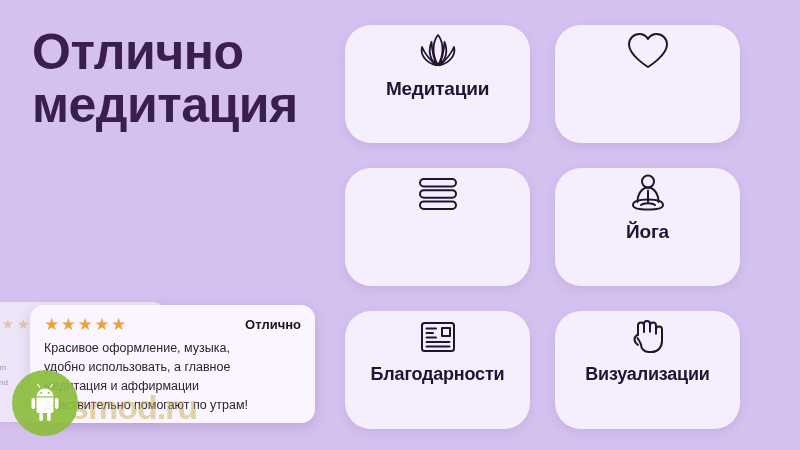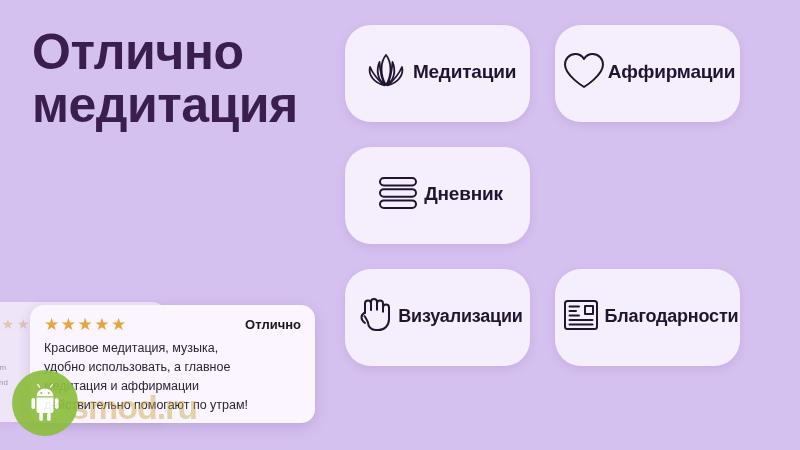--- a/index.html
+++ b/index.html
@@ -17,26 +17,26 @@
     color:#3a1e4d;
     font-size:50px;line-height:1.06;font-weight:bold;
     letter-spacing:-0.5px;
   }
   .headline .l{display:block;white-space:nowrap;}
 
   
   .grid{position:absolute;left:345px;top:25px;width:396px;}
   .row{display:flex;gap:25px;margin-bottom:25px;}
   .card{
-    width:185px;height:97px;
+    width:185px;height:118px;
     background:#f5eefd;
     border-radius:26px;
     box-shadow:0 3px 10px rgba(90,60,130,.13);
-    display:flex;flex-direction:row;
-    align-items:center;justify-content:center;
+    display:flex;flex-direction:column;
+    align-items:center;
     box-sizing:border-box;padding-bottom:4px;
   }
   .card .ico{height:52px;display:flex;align-items:center;justify-content:center;margin-bottom:2px;}
   .card .lbl{
     color:#211431;font-size:19px;font-weight:bold;
     letter-spacing:-0.2px;line-height:1;
   }
   .card.small .lbl{font-size:18px;}
 
   
@@ -100,87 +100,99 @@
         </div>
         <div class="lbl">Медитации</div>
       </div>
 
       <div class="card">
         <div class="ico">
           <svg width="48" height="44" viewBox="0 0 48 44" fill="none" stroke="#211431" stroke-width="2" stroke-linecap="round" stroke-linejoin="round">
             <path d="M24 38 C24 38 5 26.5 5 15.5 C5 9.5 9.8 5 15.4 5 C19.3 5 22.3 7.2 24 10 C25.7 7.2 28.7 5 32.6 5 C38.2 5 43 9.5 43 15.5 C43 26.5 24 38 24 38 Z"></path>
           </svg>
         </div>
-        <div class="lbl">Аффирмации</div>
       </div>
     </div>
 
     <div class="row">
       <div class="card">
         <div class="ico">
           <svg width="52" height="42" viewBox="0 0 52 42" fill="none" stroke="#211431" stroke-width="2" stroke-linecap="round" stroke-linejoin="round">
             <rect x="8" y="6" width="36" height="7.5" rx="3.75"></rect>
             <rect x="8" y="17.2" width="36" height="7.5" rx="3.75"></rect>
             <rect x="8" y="28.4" width="36" height="7.5" rx="3.75"></rect>
           </svg>
         </div>
-        <div class="lbl">Дневник</div>
-      </div>
-
+      </div>
+
+      <div class="card">
+        <div class="ico">
+          <svg width="48" height="44" viewBox="0 0 48 44" fill="none" stroke="#211431" stroke-width="2" stroke-linecap="round" stroke-linejoin="round">
+            <circle cx="24" cy="9.5" r="6"></circle>
+            <path d="M18 18 C15 21 13.5 26 13.5 30"></path>
+            <path d="M30 18 C33 21 34.5 26 34.5 30"></path>
+            <path d="M18.5 17.5 C20 16.2 22 15.6 24 15.6 C26 15.6 28 16.2 29.5 17.5"></path>
+            <path d="M24 18.5 L24 30"></path>
+            <path d="M9 33 C9 29.5 15 27.5 24 27.5 C33 27.5 39 29.5 39 33 C39 36 33 37.5 24 37.5 C15 37.5 9 36 9 33 Z"></path>
+            <path d="M17 33 C19.5 30.5 28.5 30.5 31 33"></path>
+          </svg>
+        </div>
+        <div class="lbl">Йога</div>
+      </div>
     </div>
 
     <div class="row">
-      <div class="card small">
-        <div class="ico">
-          <svg width="46" height="44" viewBox="0 0 46 44" fill="none" stroke="#211431" stroke-width="2" stroke-linecap="round" stroke-linejoin="round">
-            <path d="M13 20 L13 10.5 C13 8.8 14.3 7.5 16 7.5 C17.7 7.5 19 8.8 19 10.5 L19 17"></path>
-            <path d="M19 16.5 L19 9 C19 7.3 20.3 6 22 6 C23.7 6 25 7.3 25 9 L25 16.5"></path>
-            <path d="M25 16.5 L25 10.5 C25 8.8 26.3 7.5 28 7.5 C29.7 7.5 31 8.8 31 10.5 L31 18.5"></path>
-            <path d="M31 18.5 L31 14.5 C31 12.8 32.3 11.5 34 11.5 C35.7 11.5 37 12.8 37 14.5 L37 26 C37 32.5 32.5 37 26.5 37 L24 37 C19 37 16 33.5 16 29.5"></path>
-            <path d="M13 19.5 C11 20.5 9.5 22 9.5 24.5 C9.5 27 11 28.5 13 30"></path>
-            <path d="M16 29.5 C15 27 13.5 24.5 12.5 23"></path>
-          </svg>
-        </div>
-        <div class="lbl">Визуализации</div>
-      </div>
-
       <div class="card small">
         <div class="ico">
           <svg width="48" height="42" viewBox="0 0 48 42" fill="none" stroke="#211431" stroke-width="2" stroke-linecap="round" stroke-linejoin="round">
             <rect x="8" y="7" width="32" height="28" rx="2.5"></rect>
             <rect x="28" y="12" width="8" height="8"></rect>
             <path d="M12.5 12.5 L22 12.5"></path>
             <path d="M12.5 17 L19 17"></path>
             <path d="M12.5 21.5 L22 21.5"></path>
             <path d="M12.5 26 L35.5 26"></path>
             <path d="M12.5 30.5 L35.5 30.5"></path>
           </svg>
         </div>
         <div class="lbl">Благодарности</div>
       </div>
+
+      <div class="card small">
+        <div class="ico">
+          <svg width="46" height="44" viewBox="0 0 46 44" fill="none" stroke="#211431" stroke-width="2" stroke-linecap="round" stroke-linejoin="round">
+            <path d="M13 20 L13 10.5 C13 8.8 14.3 7.5 16 7.5 C17.7 7.5 19 8.8 19 10.5 L19 17"></path>
+            <path d="M19 16.5 L19 9 C19 7.3 20.3 6 22 6 C23.7 6 25 7.3 25 9 L25 16.5"></path>
+            <path d="M25 16.5 L25 10.5 C25 8.8 26.3 7.5 28 7.5 C29.7 7.5 31 8.8 31 10.5 L31 18.5"></path>
+            <path d="M31 18.5 L31 14.5 C31 12.8 32.3 11.5 34 11.5 C35.7 11.5 37 12.8 37 14.5 L37 26 C37 32.5 32.5 37 26.5 37 L24 37 C19 37 16 33.5 16 29.5"></path>
+            <path d="M13 19.5 C11 20.5 9.5 22 9.5 24.5 C9.5 27 11 28.5 13 30"></path>
+            <path d="M16 29.5 C15 27 13.5 24.5 12.5 23"></path>
+          </svg>
+        </div>
+        <div class="lbl">Визуализации</div>
+      </div>
     </div>
 
   </div>
 
   <div class="review-back">
     <div class="bstars">★★★</div>
     <div class="btxt">
       <div>app m</div>
       <div>elf and</div>
       <div>sleb</div>
     </div>
   </div>
 
   <div class="review">
     <div class="rev-head">
       <div class="stars">★★★★★</div>
       <div class="verdict">Отлично</div>
     </div>
     <div class="rev-body">
-      <div>Красивое медитация, музыка,</div>
+      <div>Красивое оформление, музыка,</div>
       <div>удобно использовать, а главное</div>
       <div>медитация и аффирмации</div>
       <div>действительно помогают по утрам!</div>
     </div>
   </div>
 
   <div class="wm-text">smod.ru</div>
 
   <div class="android">
     <svg width="40" height="40" viewBox="0 0 40 40" fill="#ffffff">

